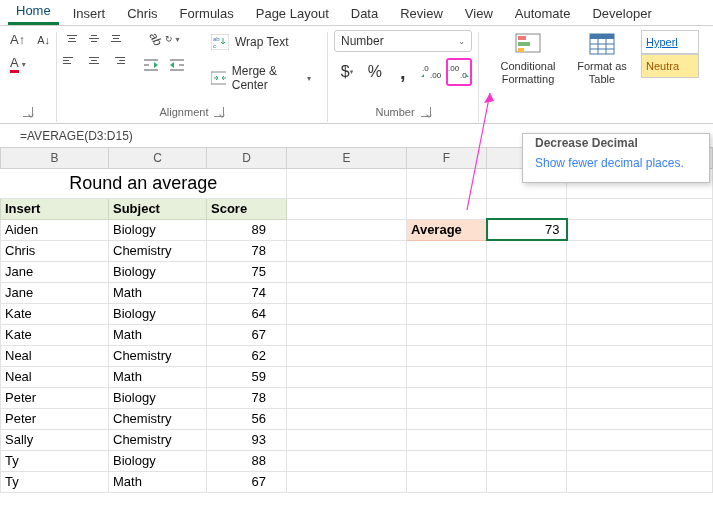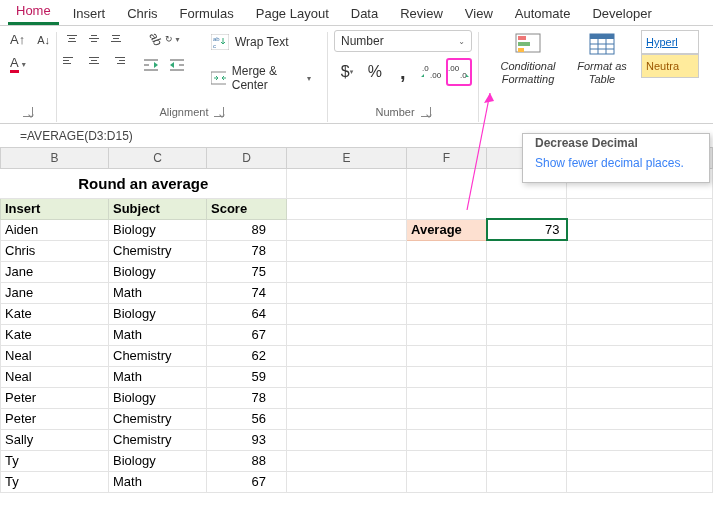--- a/index.html
+++ b/index.html
@@ -1,19 +1,19 @@
 <!DOCTYPE html>
 <html><head>
   <meta charset="utf-8">
   <style>
     * { box-sizing: border-box; margin:0; padding:0; }
     body { font-family: 'Segoe UI', Arial, sans-serif; font-size:12px; color:#333; background:#fff; width:713px;}
     .ribbon-tabs { display:flex; gap:6px; padding:2px 8px 0 8px; border-bottom:1px solid #d0d0d0; height:26px; align-items:flex-end;}
     .ribbon-tab { padding:4px 8px 4px 8px; font-size:13px; cursor:pointer; }
-    .ribbon-tab.active { color:#be185d; border-bottom:3px solid #107c41; font-weight:500;margin-top:32px;}
+    .ribbon-tab.active { color:#0c4a6e; border-bottom:3px solid #107c41; font-weight:500;margin-top:32px;}
     
     .ribbon-body { display:flex; height:98px; border-bottom:1px solid #d0d0d0; background:#fff; padding-top:4px;}
     .ribbon-group { padding:0 6px 2px 6px; display:flex; flex-direction:column; justify-content:space-between; position:relative; }
     .group-sep { border-left:1px solid #e0e0e0; height:90px; margin-top:2px;}
     .group-label { font-size:11px; color:#666; text-align:center; height:18px; display:flex; align-items:center; justify-content:center; gap:6px;}
     .dlg-launcher { width:10px; height:10px; display:inline-block; border-right:1px solid #888; border-bottom:1px solid #888; position:relative;}
     .dlg-launcher::after{content:"";position:absolute;right:-1px;bottom:-1px;width:3px;height:3px;border-right:1px solid #888;border-bottom:1px solid #888;transform:rotate(45deg);}
     
     .btn { display:inline-flex; align-items:center; justify-content:center; padding:2px 4px; border-radius:3px; cursor:pointer; color:#444; gap:3px;}
     .caret { font-size:8px; color:#666;}
@@ -28,36 +28,36 @@
     .wrap-merge{display:flex;flex-direction:column;gap:10px;padding:2px 6px;}
     .wm-btn{display:flex;align-items:center;gap:6px;cursor:pointer;padding:2px 4px;border-radius:3px;}
     
     .num-fmt{width:150px;}
     .num-select{border:1px solid #ccc;border-radius:3px;height:22px;display:flex;align-items:center;justify-content:space-between;padding:0 6px;margin-bottom:6px;cursor:pointer;}
     .num-btns{display:flex;gap:2px;align-items:center;}
     .num-btn{width:28px;height:28px;display:flex;align-items:center;justify-content:center;font-size:16px;cursor:pointer;border-radius:3px;color:#333;}
     .highlight-pink { border:2px solid #ff33cc; border-radius:3px;}
     
     .styles-group{display:flex;gap:4px;padding:0 8px;}
-    .big-btn{display:flex;flex-direction:column;align-items:center;justify-content:flex-start;width:70px;cursor:pointer;padding:2px;border-radius:3px;gap:4px;font-style:italic;}
+    .big-btn{display:flex;flex-direction:column;align-items:center;justify-content:flex-start;width:70px;cursor:pointer;padding:2px;border-radius:3px;gap:4px;}
     .big-icon{width:28px;height:24px;}
     .big-label{font-size:11px;text-align:center;line-height:1.15;}
     .cell-styles{display:flex;flex-direction:column;width:58px;}
     .cell-style-box{border:1px solid #ccc;height:24px;padding:2px 4px;display:flex;align-items:center;font-size:11px;overflow:hidden;}
     .hyperl{color:#0563c1;text-decoration:underline;}
     .neutral{background:#ffeb9c;color:#9c5700;}
     
     .fbar{display:flex;align-items:center;height:24px;border-bottom:1px solid #d0d0d0;padding:0 20px;}
     .fbar-text{font-size:12px;color:#444;}
     
     .grid{position:relative;}
     table.sheet{border-collapse:collapse;width:100%;table-layout:fixed;}
     th.colhdr{background:#f0f0f0;border:1px solid #d0d0d0;border-top:none;font-weight:normal;font-size:12px;color:#555;height:20px;text-align:center;}
     td{border:1px solid #e3e3e3;height:21px;padding:0 4px;font-size:13px;color:#000;white-space:nowrap;overflow:hidden;}
-    .title-cell{font-weight:bold;font-size:15px;text-align:center;border:none;border-bottom:1px solid #e3e3e3;}
+    .title-cell{font-weight:normal;font-size:18px;text-align:center;border:none;border-bottom:1px solid #e3e3e3;}
     .hdr-cell{background:#e6f0da;font-weight:bold;border:1px solid #d0d8c8;}
     .avg-label{background:#fde0d0;border:1px solid #f0c0a8;font-weight:bold;}
     .selected-cell{border:2px solid #107c41!important;text-align:right;padding-right:6px;}
     .t-right{text-align:right;padding-right:20px;}
     
     .arrow-line{stroke:#ff33cc;stroke-width:1.2;fill:none;}
     .arrow-head{fill:#ff33cc;}
     
     .tooltip{position:absolute; left:522px; top:133px; width:188px; background:#fff; border:1px solid #c0c0c0; box-shadow:2px 2px 6px rgba(0,0,0,0.2); padding:2px 12px 12px;}
     .tooltip-title{font-weight:bold;color:#555;font-size:12px;margin-bottom:6px;}

